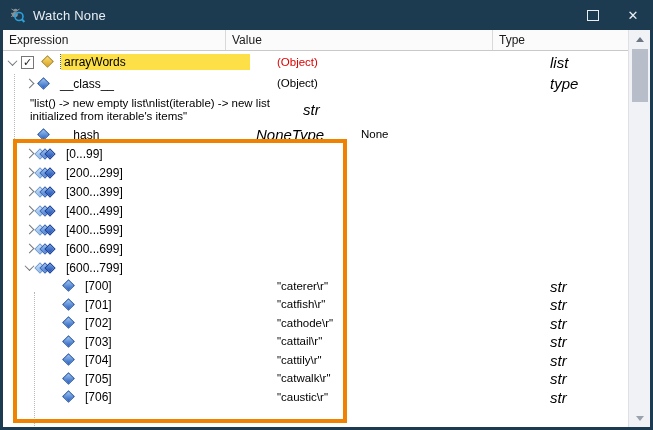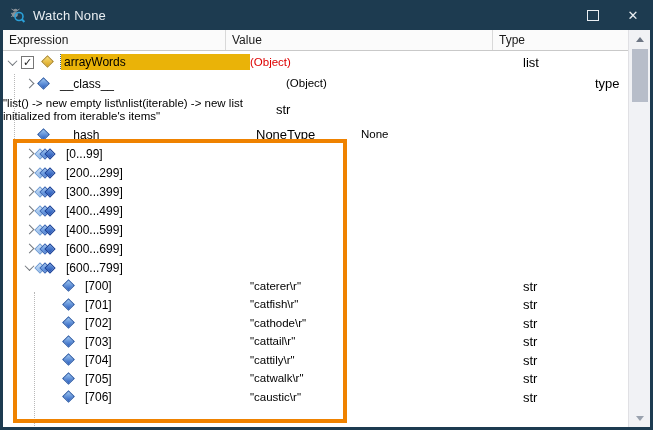--- a/index.html
+++ b/index.html
@@ -16,45 +16,45 @@
   .gridarea{position:relative;width:625px;height:100%;overflow:hidden;}
   .header{display:flex;height:21px;background:#fbfbfb;border-bottom:1px solid #c9c9c9;box-sizing:border-box;}
   .hcell{font-size:12px;color:#1a1a1a;padding:3px 0 0 6px;box-sizing:border-box;border-right:1px solid #d9d9d9;}
   .h-expr{width:223px;}
   .h-value{width:267px;}
   .h-type{flex:1;border-right:none;}
   
   .rows{position:relative;}
   .row{display:flex;align-items:center;height:19px;font-size:12px;color:#000;}
   .row.h-arr{height:22px;}
-  .row.h-class{height:21px;gap:36px;}
+  .row.h-class{height:21px;}
   .row.h-doc{height:auto;min-height:31px;}
   .row.h-item{height:18.5px;}
   .cell{box-sizing:border-box;}
   .c-expr{width:247px;display:flex;align-items:center;overflow:hidden;}
-  .c-value{width:267px;font-size:11.5px;line-height:13px;overflow:hidden;}
-  .c-type{flex:1;padding-left:6px;font-size:13px;overflow:hidden;}
+  .c-value{width:267px;font-size:11.5px;line-height:13px;overflow:hidden;margin-left:27px;}
+  .c-type{flex:1;padding-left:6px;font-size:15px;overflow:hidden;font-style:italic;}
   .indent{flex:0 0 auto;height:1px;}
   .expwrap{flex:0 0 14px;display:flex;align-items:center;justify-content:center;}
   .chev{width:6px;height:6px;border-right:1.4px solid #72777d;border-bottom:1.4px solid #72777d;display:inline-block;}
   .chev.expanded{transform:rotate(45deg) translate(-1px,-1px);}
   .chev.collapsed{transform:rotate(-45deg);}
   .chev.none{visibility:hidden;}
   .cbx{flex:0 0 13px;height:13px;margin:0 6px 0 2px;border:1px solid #767676;background:#fff;
        display:flex;align-items:center;justify-content:center;font-size:11px;line-height:1;color:#222;box-sizing:border-box;}
   .iconwrap{flex:0 0 16px;height:14px;position:relative;margin-right:5px;}
   .iconwrap.wide{flex:0 0 22px;}
   .dmd{position:absolute;top:2px;width:9px;height:9px;transform:rotate(45deg);box-sizing:border-box;}
   .dmd.gold{left:3px;background:linear-gradient(135deg,#f9dd74,#d9a31d);border:1px solid #a87f16;}
   .dmd.blue{left:3px;background:linear-gradient(135deg,#9cc6f2,#2a5fc0);border:1px solid #1c4fa0;}
   .dmd.m1{left:0;width:8px;height:8px;top:3px;background:linear-gradient(135deg,#cfe3f8,#8ab4e8);border:1px solid #6f9cd4;z-index:1;}
   .dmd.m2{left:5px;width:8px;height:8px;top:3px;background:linear-gradient(135deg,#9cc2ee,#4a7fd4);border:1px solid #3a66b4;z-index:2;}
   .dmd.m3{left:10px;width:8px;height:8px;top:3px;background:linear-gradient(135deg,#6b9be0,#1f4eb2;);background:linear-gradient(135deg,#6b9be0,#1f4eb2);border:1px solid #183f96;z-index:3;}
   .lbl{padding:1px 5px 1px 3px;white-space:nowrap;}
-  .lbl.selected{background:#eab308;outline:1px dotted #4a6a7a;flex:1;}
+  .lbl.selected{background:#fde047;outline:1px dotted #4a6a7a;flex:1;}
   .val-error{color:#de0000;}
   
   .guide{position:absolute;border-left:1px dotted #b8b8b8;width:0;}
   .annotation{position:absolute;left:10px;top:109px;width:334px;height:284px;border:4px solid #ef8200;box-sizing:border-box;pointer-events:none;z-index:5;}
   
   .scrollbar{width:22px;height:100%;background:#f1f2f5;border-left:1px solid #e0e0e4;position:relative;box-sizing:border-box;}
   .sb-arrow{position:absolute;left:0;width:100%;height:16px;display:flex;align-items:center;justify-content:center;}
   .sb-up{top:1px;}
   .sb-down{bottom:1px;}
   .tri-up{width:0;height:0;border-left:4px solid transparent;border-right:4px solid transparent;border-bottom:5px solid #6d7684;}

